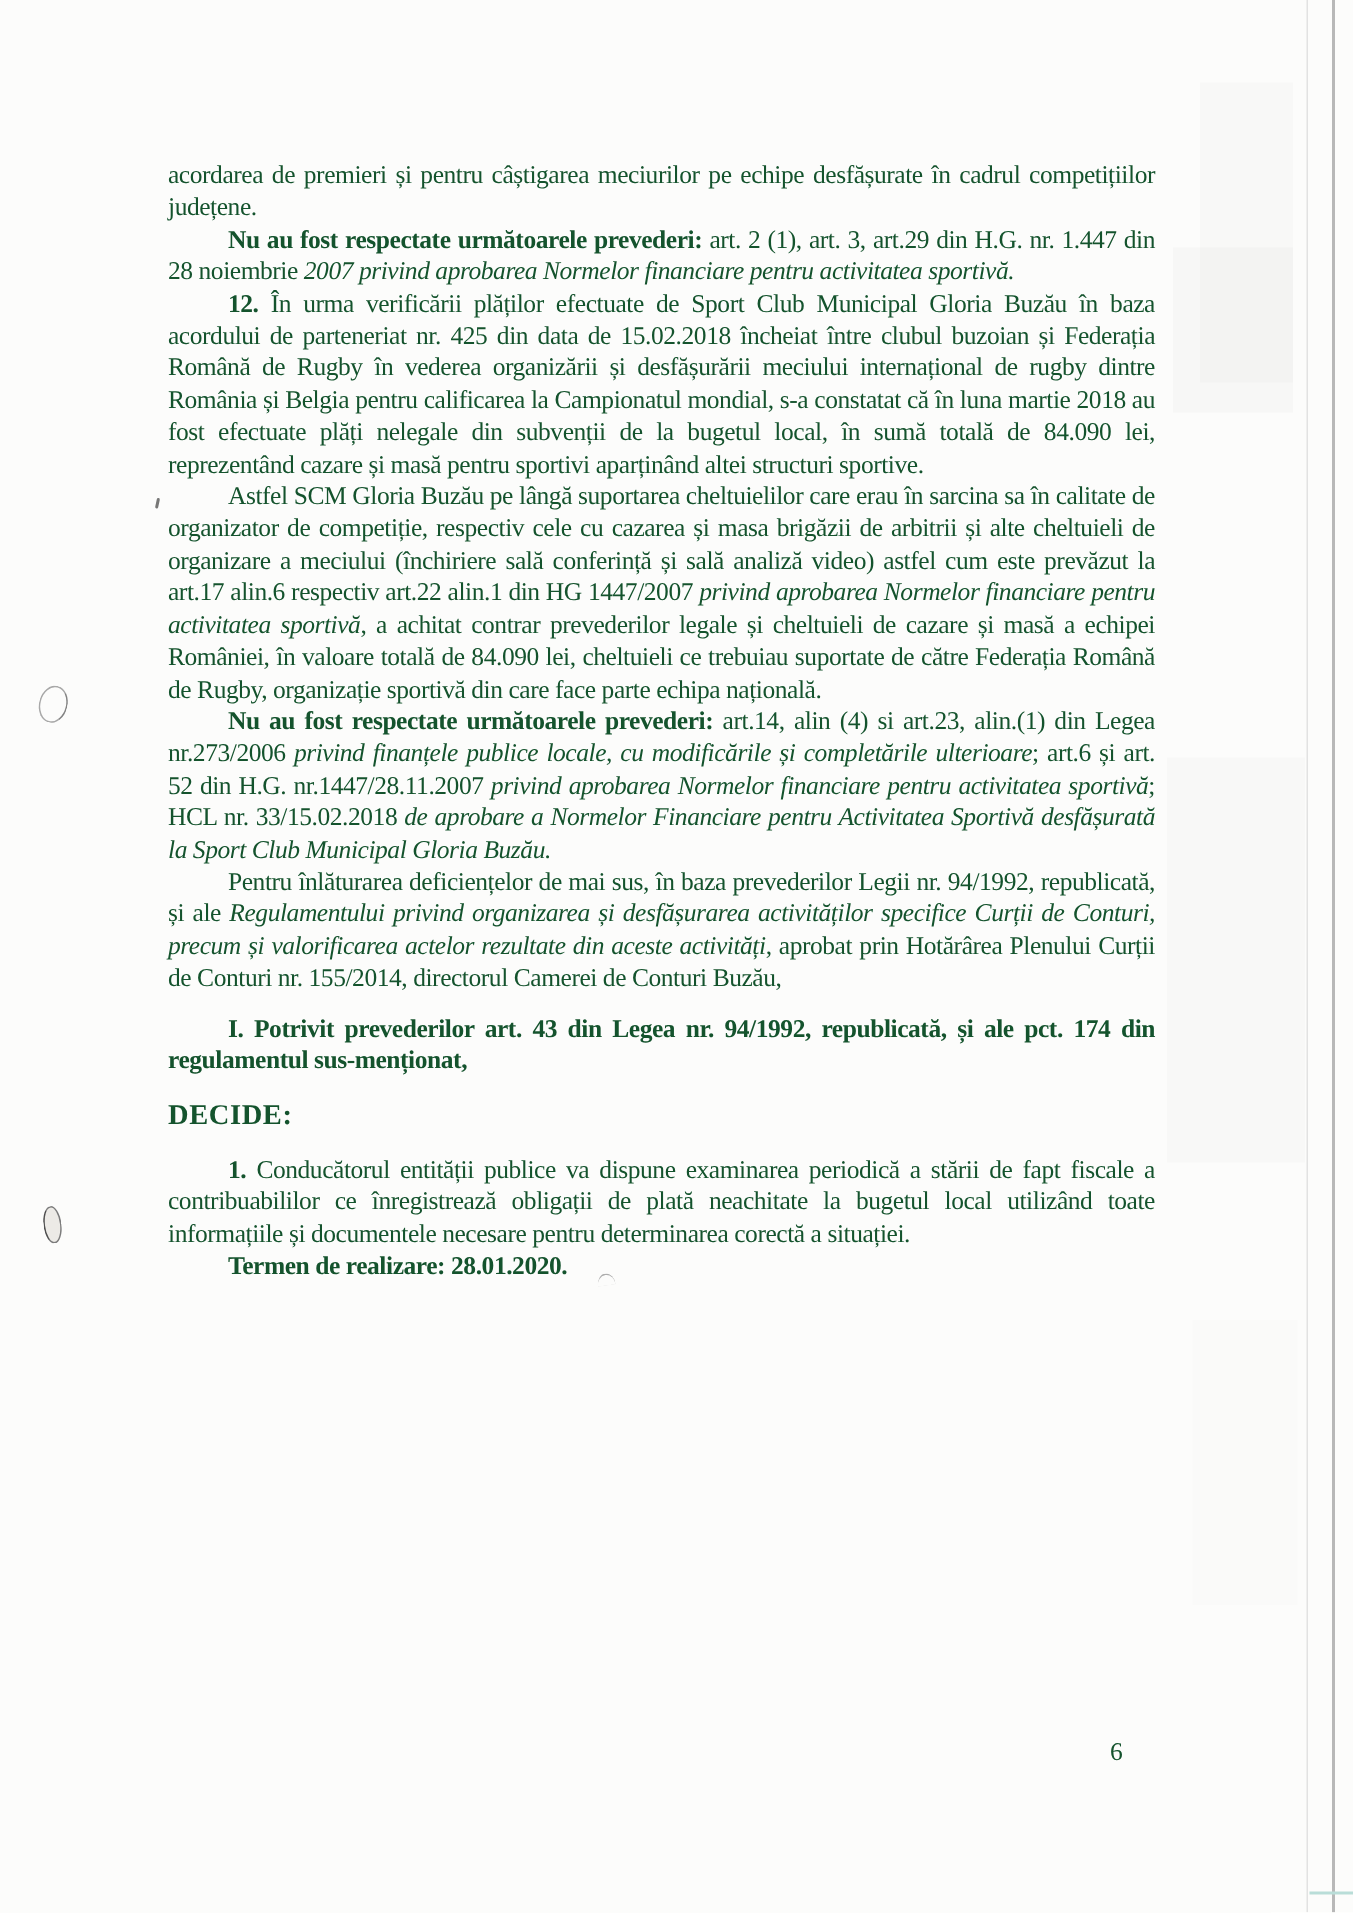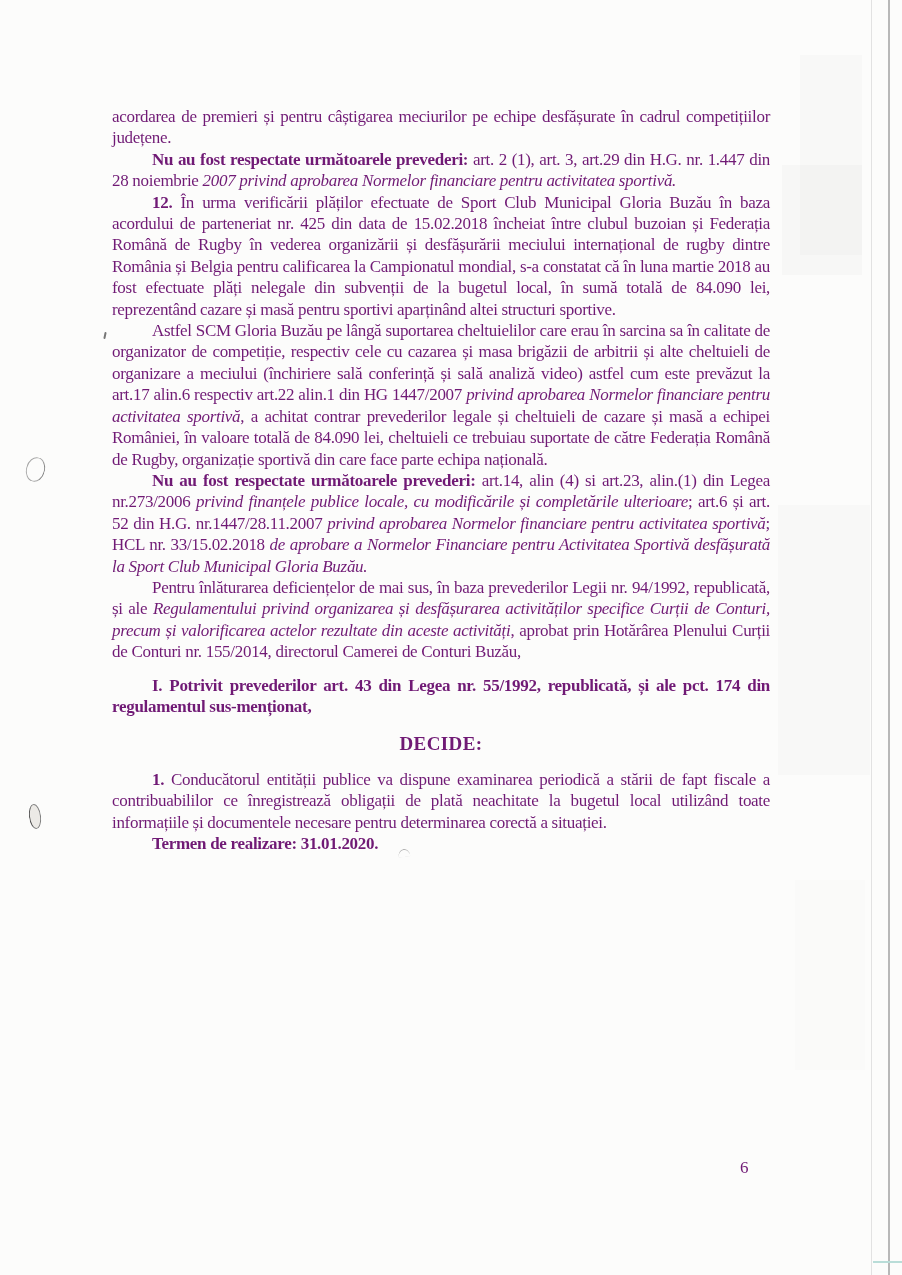--- a/index.html
+++ b/index.html
@@ -3,42 +3,42 @@
 <meta charset="utf-8">
 <style>
   html, body { margin: 0; padding: 0; background: #ffffff; }
   .page {
     position: relative;
     width: 902px;
     height: 1275px;
     background: #fcfcfb;
     overflow: hidden;
     font-family: "Liberation Serif", "DejaVu Serif", serif;
-    color: #701a75;
+    color: #14532d;
   }
   .content {
     position: absolute;
     left: 112px;
     top: 106px;
     width: 658px;
     font-size: 17px;
     line-height: 21.4px;
     letter-spacing: -0.3px;
     text-align: justify;
   }
   .content p { margin: 0; text-indent: 40px; }
   p.cont { text-indent: 0; }
   p.mb18 { margin-bottom: 18px; }
   p.mb46 { margin-bottom: 46px; }
   p.mb22 { margin-bottom: 12px; }
   p.mb20 { margin-bottom: 20px; }
   .b { font-weight: bold; margin-top: 20px; }
   .i { font-style: italic; }
   .decide {
-    text-align: center;
+    text-align: left;
     font-weight: bold;
     font-size: 19px;
     letter-spacing: 0.4px;
     margin: 16px 0 14px !important;
     text-indent: 0 !important;
   }
   .page-number {
     position: absolute;
     left: 740px;
     top: 1158px;
@@ -114,28 +114,28 @@
 
     <p><span class="b">12.</span><span class="n"> În urma verificării plăților efectuate de Sport Club Municipal Gloria Buzău în baza acordului de parteneriat nr. 425 din data de 15.02.2018 încheiat între clubul buzoian și Federația Română de Rugby în vederea organizării și desfășurării meciului internațional de rugby dintre România și Belgia pentru calificarea la Campionatul mondial, s-a constatat că în luna martie 2018 au fost efectuate plăți nelegale din subvenții de la bugetul local, în sumă totală de 84.090 lei, reprezentând cazare și masă pentru sportivi aparținând altei structuri sportive.</span></p>
 
     <p><span class="n">Astfel SCM Gloria Buzău pe lângă suportarea cheltuielilor care erau în sarcina sa în calitate de organizator de competiție, respectiv cele cu cazarea și masa brigăzii de arbitrii și alte cheltuieli de organizare a meciului (închiriere sală conferință și sală analiză video) astfel cum este prevăzut la art.17 alin.6 respectiv art.22 alin.1 din HG 1447/2007 </span><span class="i">privind aprobarea Normelor financiare pentru activitatea sportivă</span><span class="n">, a achitat contrar prevederilor legale și cheltuieli de cazare și masă a echipei României, în valoare totală de 84.090 lei, cheltuieli ce trebuiau suportate de către Federația Română de Rugby, organizație sportivă din care face parte echipa națională.</span></p>
 
     <p><span class="b">Nu au fost respectate următoarele prevederi:</span><span class="n"> art.14, alin (4) si art.23, alin.(1) din Legea nr.273/2006 </span><span class="i">privind finanțele publice locale, cu modificările și completările ulterioare</span><span class="n">; art.6 și art. 52 din H.G. nr.1447/28.11.2007 </span><span class="i">privind aprobarea Normelor financiare pentru activitatea sportivă</span><span class="n">; HCL nr. 33/15.02.2018 </span><span class="i">de aprobare a Normelor Financiare pentru Activitatea Sportivă desfășurată la Sport Club Municipal Gloria Buzău.</span></p>
 
 
     <p class="mb22"><span class="n">Pentru înlăturarea deficiențelor de mai sus, în baza prevederilor Legii nr. 94/1992, republicată, și ale </span><span class="i">Regulamentului privind organizarea și desfășurarea activităților specifice Curții de Conturi, precum și valorificarea actelor rezultate din aceste activități</span><span class="n">, aprobat prin Hotărârea Plenului Curții de Conturi nr. 155/2014, directorul Camerei de Conturi Buzău,</span></p>
 
-    <p><span class="b">I. Potrivit prevederilor art. 43 din Legea nr. 55/1992, republicată, și ale pct. 174 din regulamentul sus-menționat,</span></p>
+    <p><span class="b">I. Potrivit prevederilor art. 43 din Legea nr. 94/1992, republicată, și ale pct. 174 din regulamentul sus-menționat,</span></p>
 
     <p class="decide">DECIDE:</p>
 
 
     <p><span class="b">1.</span><span class="n"> Conducătorul entității publice va dispune examinarea periodică a stării de fapt fiscale a contribuabililor ce înregistrează obligații de plată neachitate la bugetul local utilizând toate informațiile și documentele necesare pentru determinarea corectă a situației.</span></p>
 
-    <p><span class="b">Termen de realizare: 31.01.2020.</span></p>
+    <p><span class="b">Termen de realizare: 28.01.2020.</span></p>
 
   </div>
 
   <div class="page-number">6</div>
 
   <div class="hole-top"></div>
   <div class="hole-bottom"></div>
   <div class="edge-line-light"></div>
   <div class="edge-line-dark"></div>
   <div class="teal-tick"></div>

